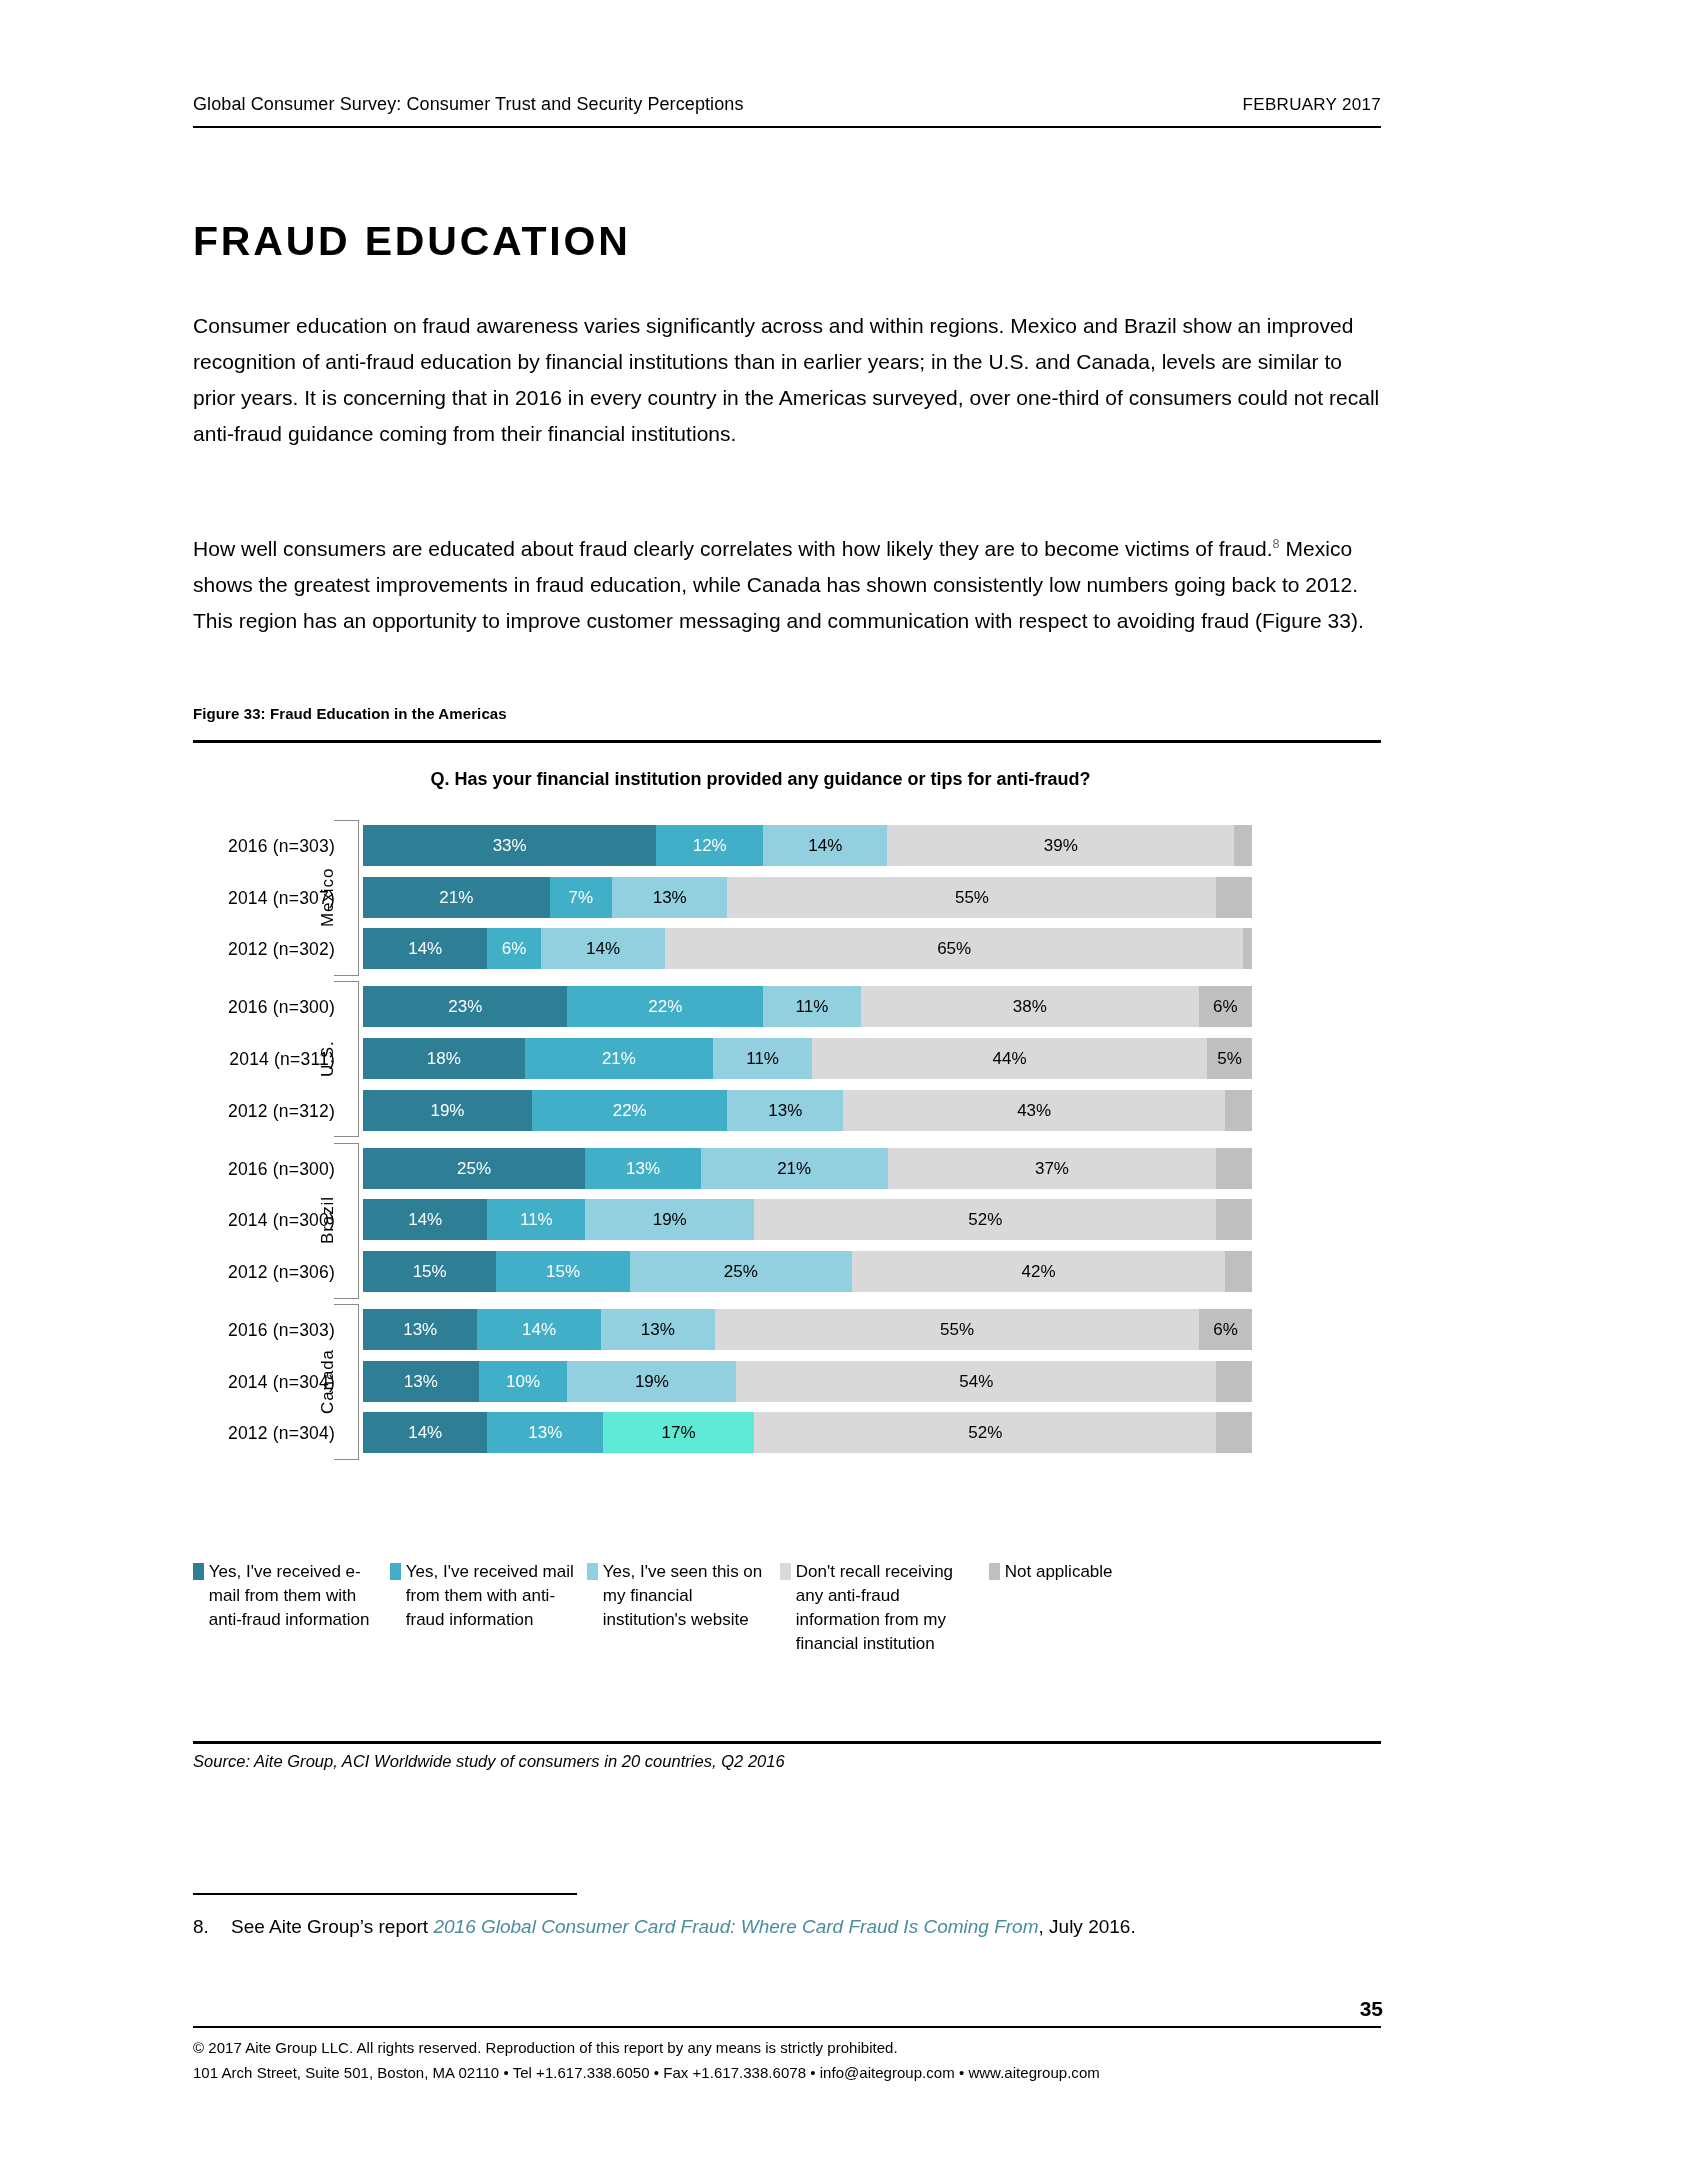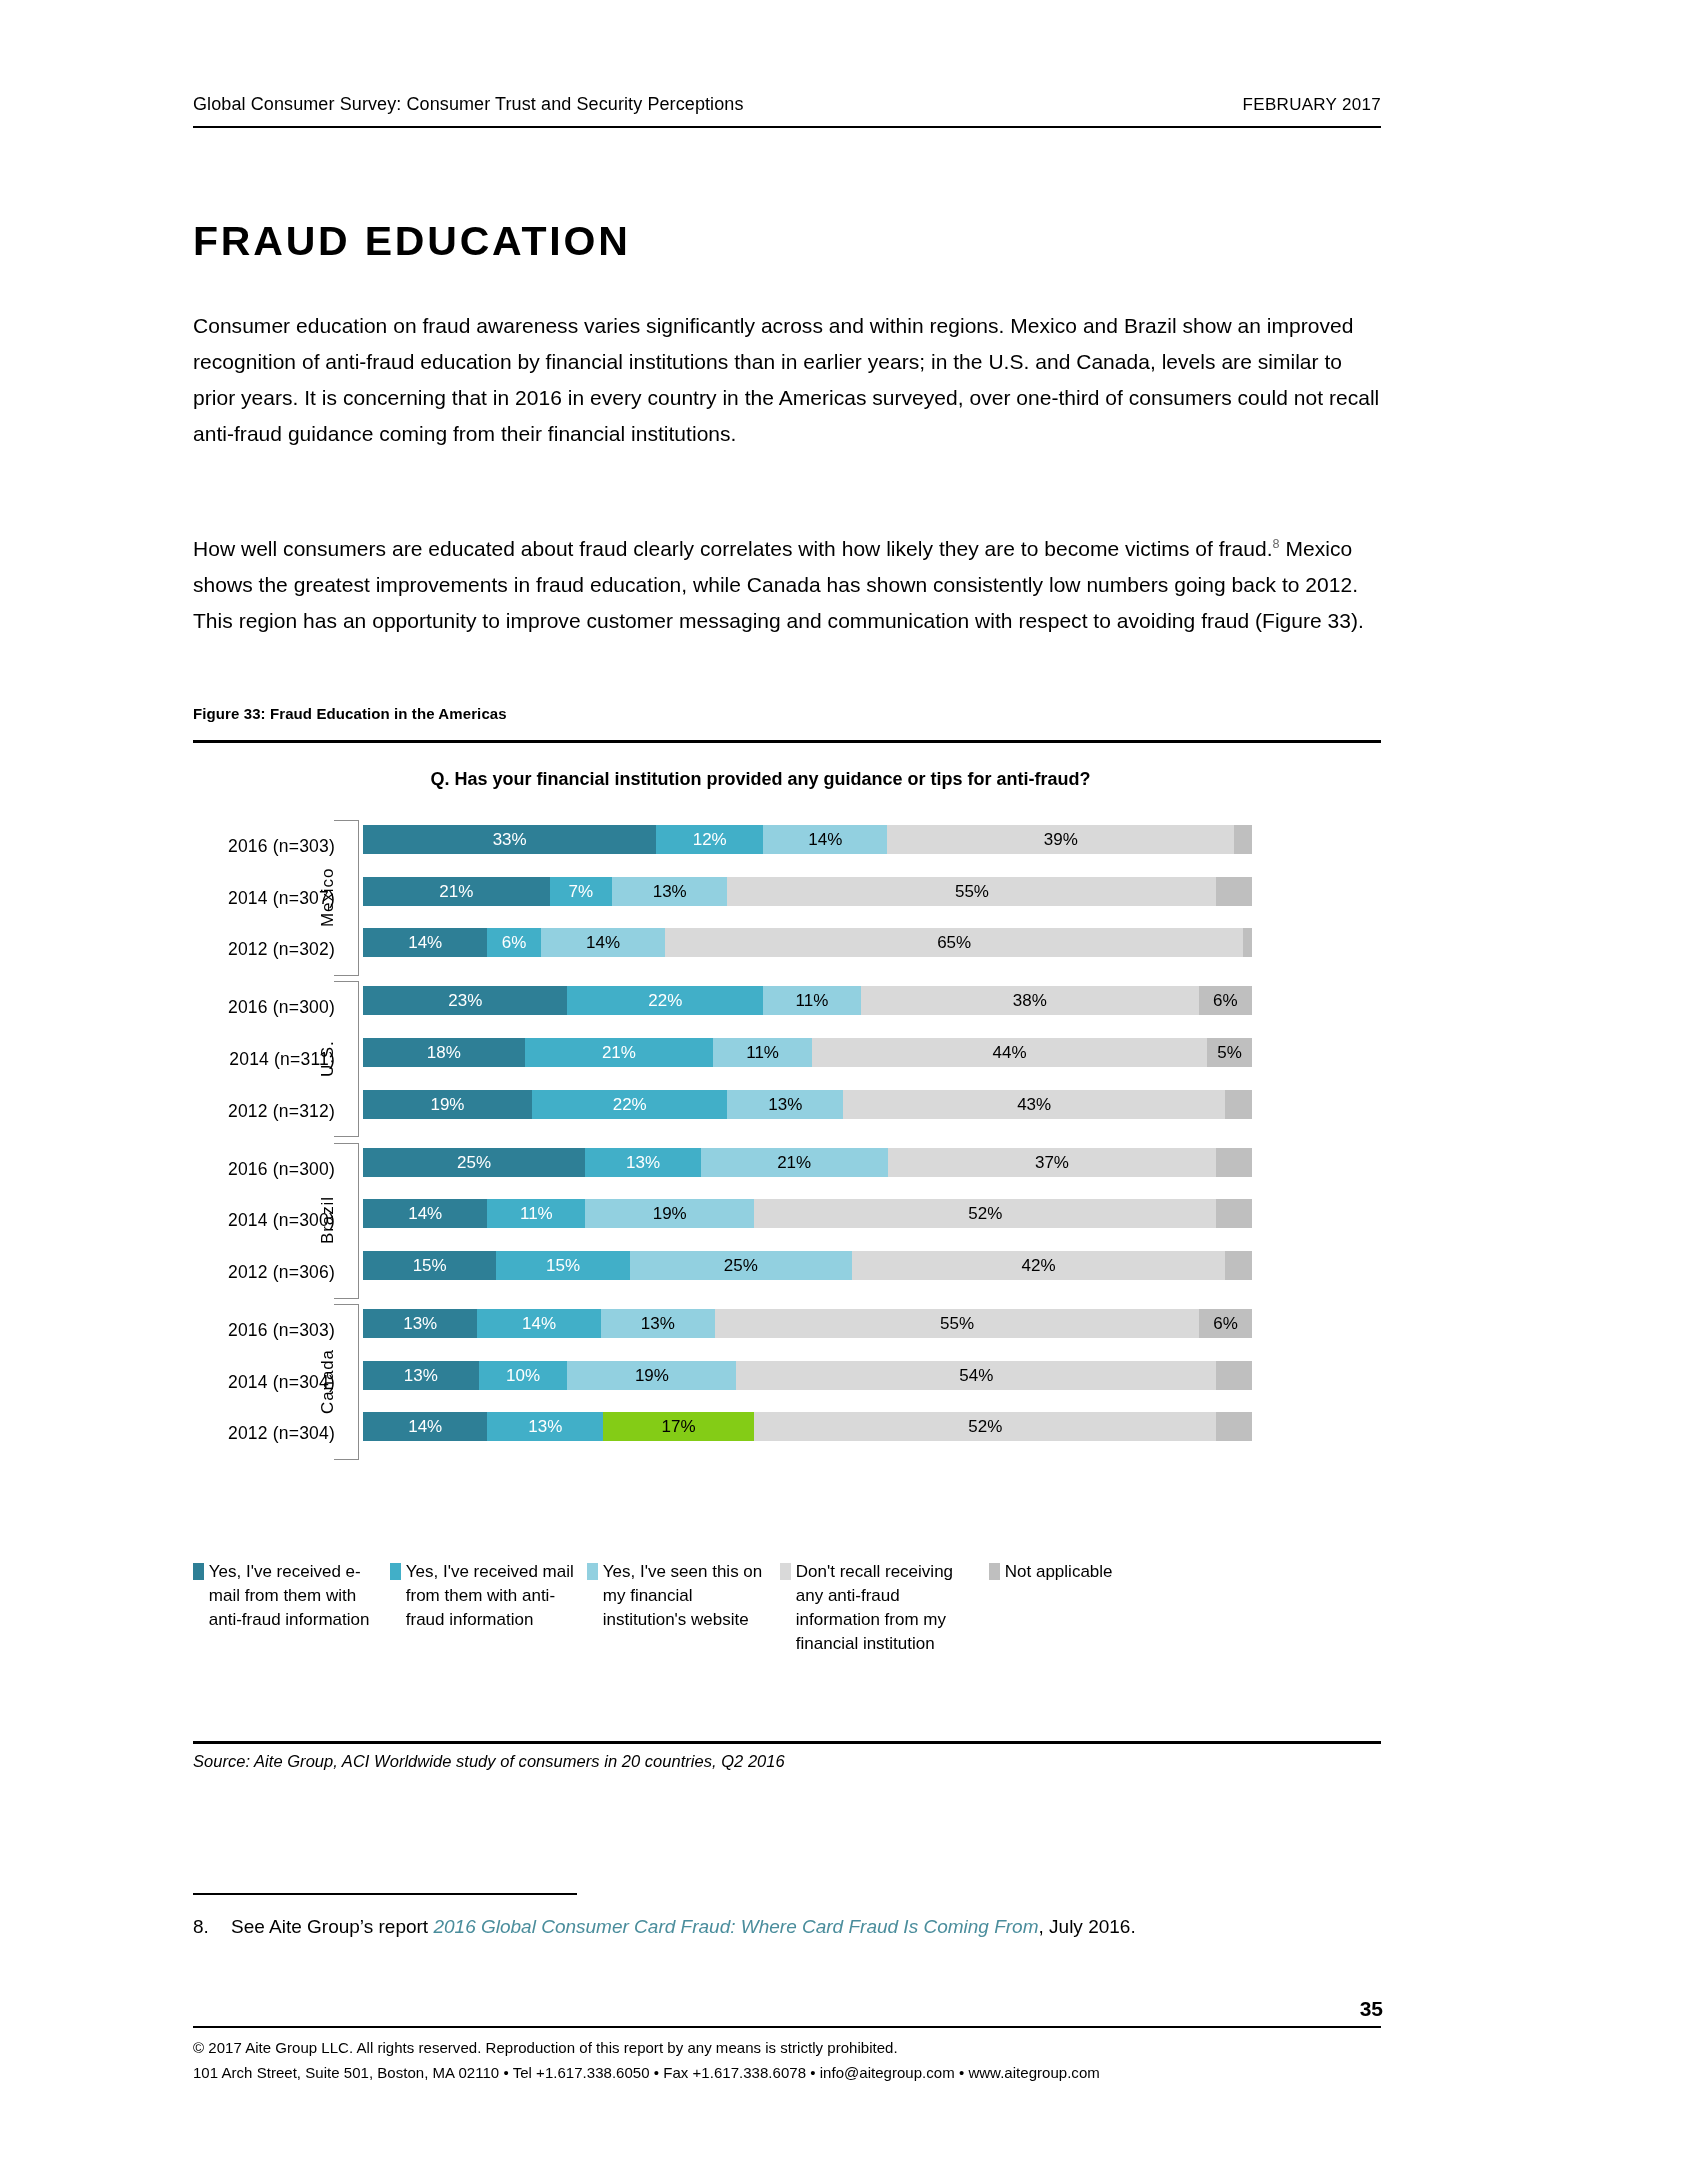--- a/index.html
+++ b/index.html
@@ -65,21 +65,21 @@
   }
 
   .row{position:absolute;left:0;height:52px;width:100%;}
   .row-lab{
     position:absolute;left:0;top:0;width:154px;height:52px;
     display:flex;align-items:center;justify-content:flex-end;
     padding-right:12px;box-sizing:border-box;
     font-size:17.5px;letter-spacing:0.2px;white-space:nowrap;
   }
   .bar{
-    position:absolute;left:170px;top:5.3px;height:29px;width:889px;
+    position:absolute;left:170px;top:5.3px;height:41px;width:889px;
     display:flex;overflow:hidden;
   }
   .seg{
     height:100%;display:flex;align-items:center;justify-content:center;
     font-size:17px;box-sizing:border-box;overflow:hidden;white-space:nowrap;
   }
 
   
   .legend{position:absolute;left:193px;top:1560px;width:1191px;height:159px;}
   .leg-item{position:absolute;top:0;display:flex;}
@@ -237,21 +237,21 @@
           <div class="seg" style="width: 19%; background: rgb(146, 208, 224); color: rgb(0, 0, 0);">19%</div>
           <div class="seg" style="width: 54%; background: rgb(217, 217, 217); color: rgb(0, 0, 0);">54%</div>
           <div class="seg" style="width: 4%; background: rgb(191, 191, 191); color: rgb(0, 0, 0);"></div>
         </div>
       </div>
       <div class="row" style="top: 587px;">
         <div class="row-lab">2012 (n=304)</div>
         <div class="bar">
           <div class="seg" style="width: 14%; background: rgb(46, 127, 150); color: rgb(255, 255, 255);">14%</div>
           <div class="seg" style="width: 13%; background: rgb(65, 175, 200); color: rgb(255, 255, 255);">13%</div>
-          <div class="seg" style="width: 17%; background: #84cc16; color: rgb(0, 0, 0);">17%</div>
+          <div class="seg" style="width: 17%; background: #5eead4; color: rgb(0, 0, 0);">17%</div>
           <div class="seg" style="width: 52%; background: rgb(217, 217, 217); color: rgb(0, 0, 0);">52%</div>
           <div class="seg" style="width: 4%; background: rgb(191, 191, 191); color: rgb(0, 0, 0);"></div>
         </div>
       </div>
       <div class="grp-axis" style="top: 0px; height: 155px;"></div>
       <div class="grp-tick-outer" style="top: 0px;"></div>
       <div class="grp-tick-outer" style="top: 155px;"></div>
       <div class="ctry" style="top: 0px; height: 155px;">Mexico</div>
       <div class="grp-axis" style="top: 161px; height: 155px;"></div>
       <div class="grp-tick-outer" style="top: 161px;"></div>

